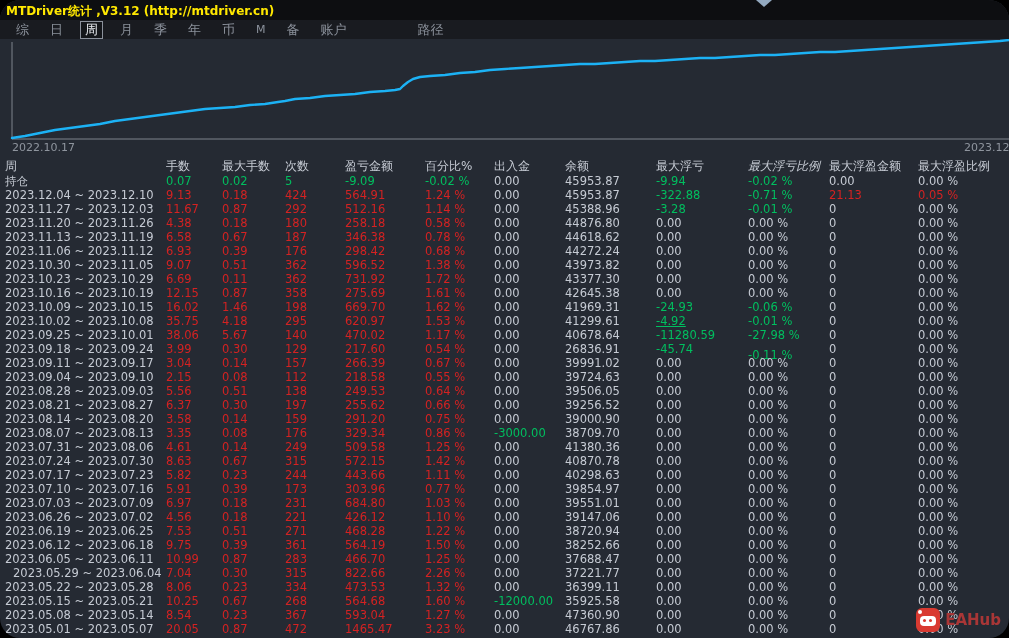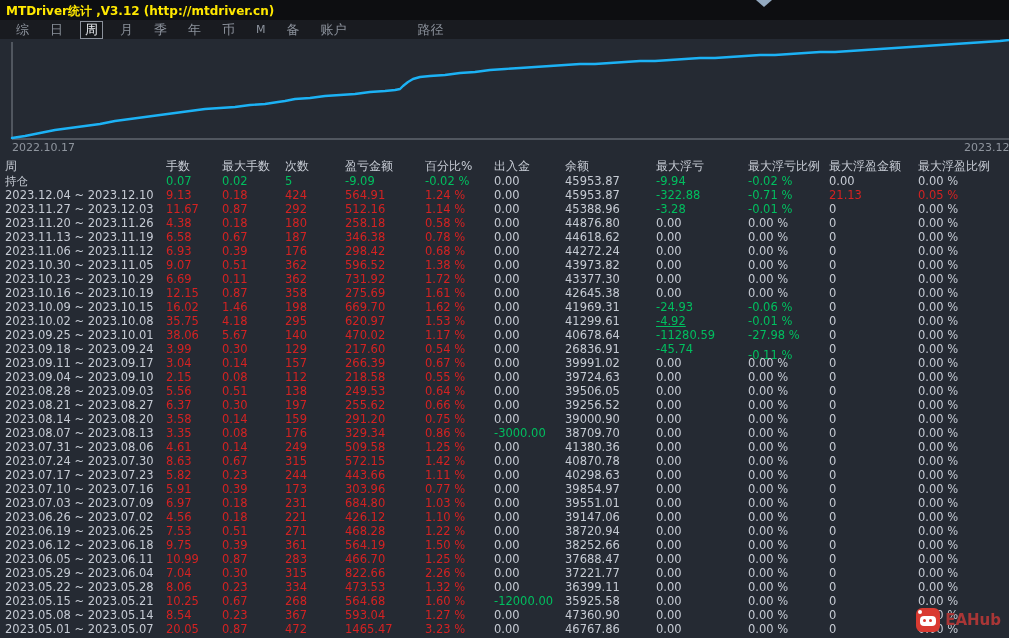--- a/index.html
+++ b/index.html
@@ -1,17 +1,17 @@
 <!DOCTYPE html>
 <html><head>
 <meta charset="utf-8">
 <style>
   html,body{margin:0;padding:0;background:#000;}
   #stage{position:relative;width:1009px;height:638px;overflow:hidden;
-         background:#252a33;font-family:"DejaVu Sans","Liberation Sans",sans-serif;}
+         background:#252a33;font-family:"DejaVu Sans","Liberation Sans",sans-serif;border-radius:20px;}
   
   .titlebar{position:absolute;left:0;top:0;width:100%;height:20px;background:#0d0e11;}
   .title{position:absolute;left:6px;top:3px;font-size:12px;font-weight:bold;color:#ffe800;white-space:nowrap;}
   .tri{position:absolute;left:756px;top:0;width:0;height:0;
        border-left:8px solid transparent;border-right:8px solid transparent;border-top:7px solid #93a9c0;}
   
   .menubar{position:absolute;left:0;top:20px;width:100%;height:19px;background:#191b20;
            display:flex;align-items:center;padding-left:12px;box-sizing:border-box;}
   .mitem{color:#8b919b;font-size:13px;margin-right:13px;padding:0 4px;line-height:16px;cursor:default;}
   .mitem.sel{color:#e9ecf0;border:1px solid #8b919b;background:#14161a;}
@@ -80,21 +80,21 @@
       <div class="trow hdr">
         <span class="c0" style="color: rgb(198, 203, 212);">周</span>
         <span class="c1" style="color: rgb(198, 203, 212);">手数</span>
         <span class="c2" style="color: rgb(198, 203, 212);">最大手数</span>
         <span class="c3" style="color: rgb(198, 203, 212);">次数</span>
         <span class="c4" style="color: rgb(198, 203, 212);">盈亏金额</span>
         <span class="c5" style="color: rgb(198, 203, 212);">百分比%</span>
         <span class="c6" style="color: rgb(198, 203, 212);">出入金</span>
         <span class="c7" style="color: rgb(198, 203, 212);">余额</span>
         <span class="c8" style="color: rgb(198, 203, 212);">最大浮亏</span>
-        <span class="c9" style="color: rgb(198, 203, 212);">最大浮亏比例</span>
+        <span class="c9" style="color: rgb(198, 203, 212); font-style: italic;">最大浮亏比例</span>
         <span class="c10" style="color: rgb(198, 203, 212);">最大浮盈金额</span>
         <span class="c11" style="color: rgb(198, 203, 212);">最大浮盈比例</span>
       </div>
       <div class="trow hold">
         <span class="c0" style="color: rgb(198, 203, 212);">持仓</span>
         <span class="c1" style="color: rgb(0, 191, 95);">0.07</span>
         <span class="c2" style="color: rgb(0, 191, 95);">0.02</span>
         <span class="c3" style="color: rgb(0, 191, 95);">5</span>
         <span class="c4" style="color: rgb(0, 191, 95);">-9.09</span>
         <span class="c5" style="color: rgb(0, 191, 95);">-0.02 %</span>
@@ -477,21 +477,21 @@
         <span class="c4" style="color: rgb(212, 34, 34);">466.70</span>
         <span class="c5" style="color: rgb(212, 34, 34);">1.25 %</span>
         <span class="c6" style="color: rgb(198, 203, 212);">0.00</span>
         <span class="c7" style="color: rgb(198, 203, 212);">37688.47</span>
         <span class="c8" style="color: rgb(198, 203, 212);">0.00</span>
         <span class="c9" style="color: rgb(198, 203, 212);">0.00 %</span>
         <span class="c10" style="color: rgb(198, 203, 212);">0</span>
         <span class="c11" style="color: rgb(198, 203, 212);">0.00 %</span>
       </div>
       <div class="trow ">
-        <span class="c0" style="color: rgb(198, 203, 212);">2023.05.29 ~ 2023.06.04</span>
+        <span class="c0" style="color: rgb(198, 203, 212); margin-left: 8px;">2023.05.29 ~ 2023.06.04</span>
         <span class="c1" style="color: rgb(212, 34, 34);">7.04</span>
         <span class="c2" style="color: rgb(212, 34, 34);">0.30</span>
         <span class="c3" style="color: rgb(212, 34, 34);">315</span>
         <span class="c4" style="color: rgb(212, 34, 34);">822.66</span>
         <span class="c5" style="color: rgb(212, 34, 34);">2.26 %</span>
         <span class="c6" style="color: rgb(198, 203, 212);">0.00</span>
         <span class="c7" style="color: rgb(198, 203, 212);">37221.77</span>
         <span class="c8" style="color: rgb(198, 203, 212);">0.00</span>
         <span class="c9" style="color: rgb(198, 203, 212);">0.00 %</span>
         <span class="c10" style="color: rgb(198, 203, 212);">0</span>

